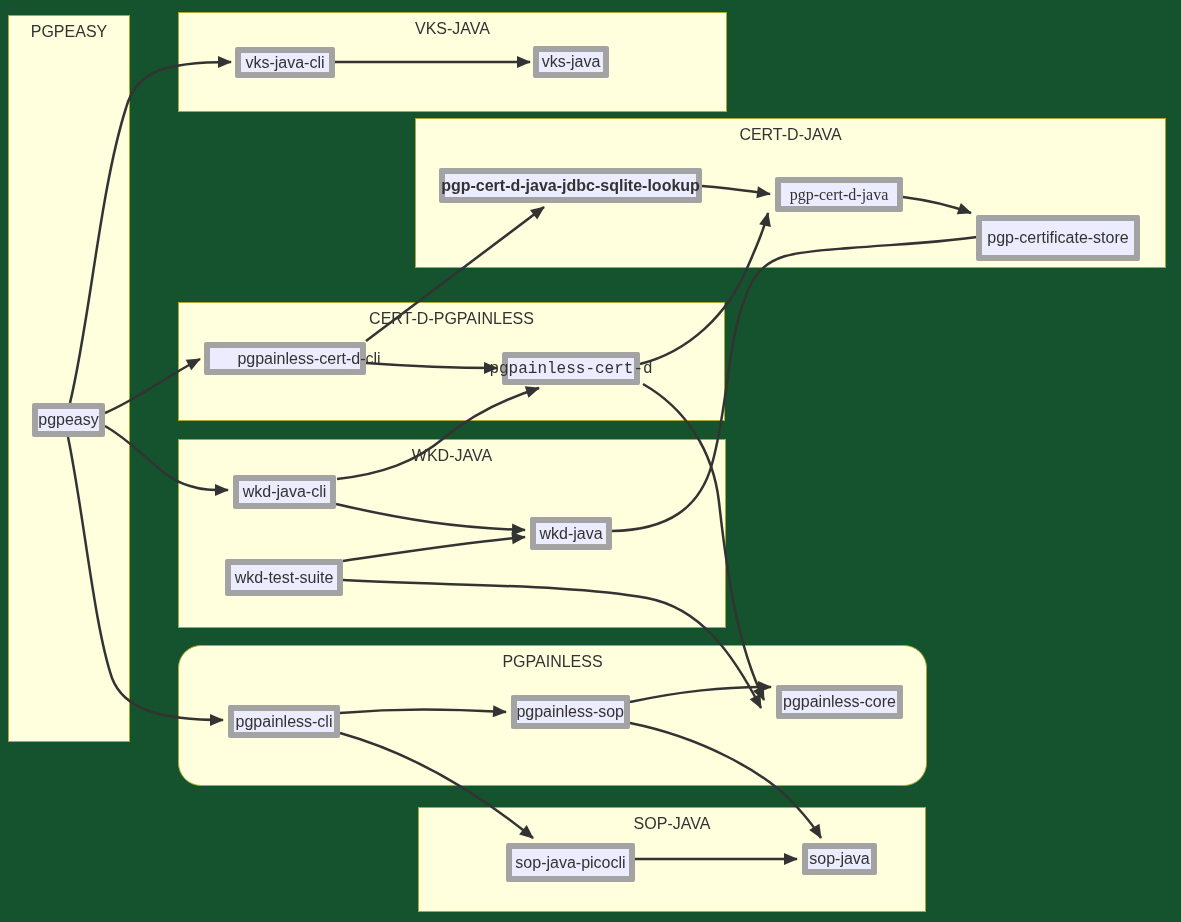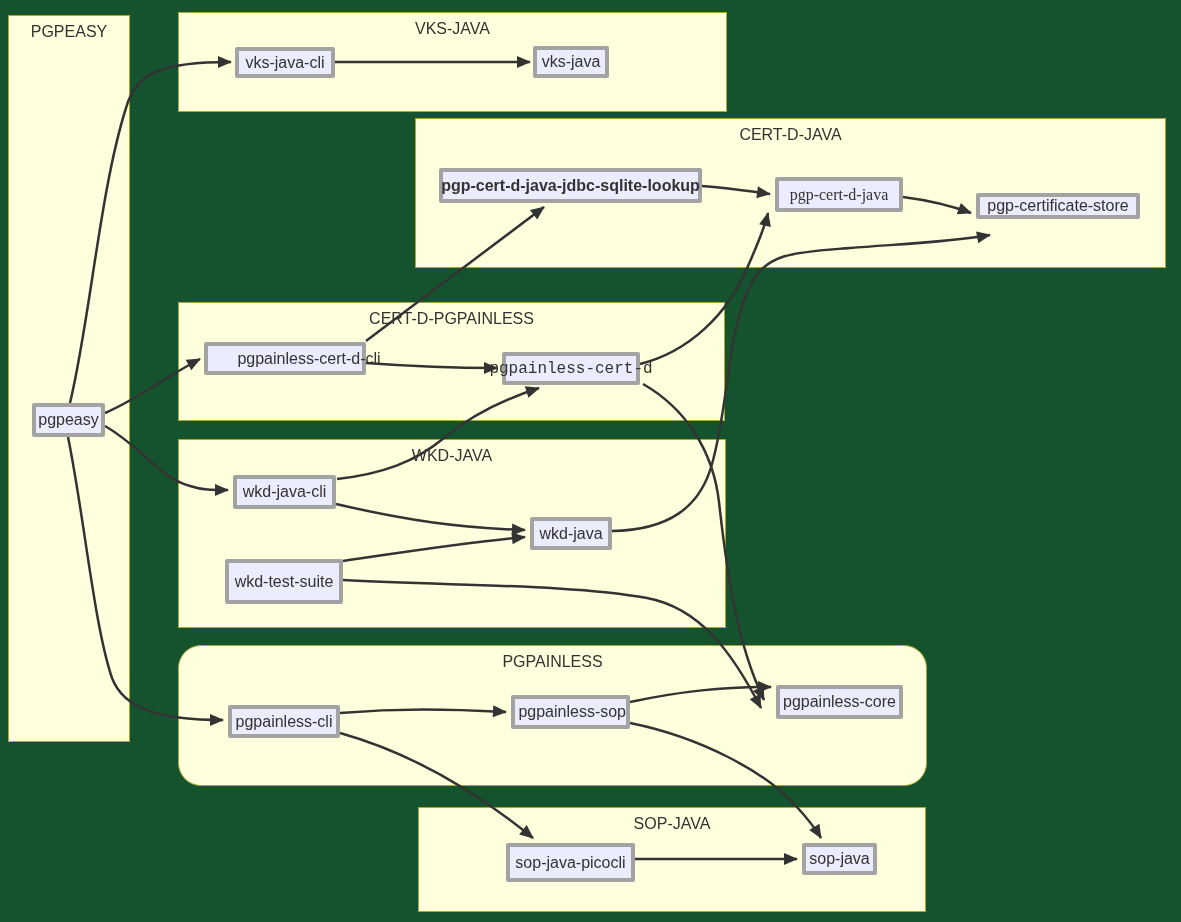--- a/index.html
+++ b/index.html
@@ -39,21 +39,21 @@
     z-index: 2;
   }
   #edge-layer path.edge {
     fill: none;
     stroke: #333333;
     stroke-width: 2.5px;
   }
   .node {
     position: absolute;
     background: #ececff;
-    border: 4px solid #a3a3a3;
+    border: 6px solid #a3a3a3;
     border-radius: 2px;
     box-sizing: border-box;
     display: flex;
     align-items: center;
     justify-content: center;
     z-index: 3;
   }
   .node-label {
     font-size: 16px;
     color: #333333;
@@ -121,36 +121,36 @@
     </div>
     <div class="node" style="left: 533px; top: 46px; width: 76px; height: 32px;">
       <span class="node-label">vks-java</span>
     </div>
     <div class="node" style="left: 439px; top: 168px; width: 263px; height: 35px; font-weight: bold;">
       <span class="node-label">pgp-cert-d-java-jdbc-sqlite-lookup</span>
     </div>
     <div class="node" style="left: 775px; top: 177px; width: 128px; height: 35px; font-family: Liberation Serif, serif;">
       <span class="node-label">pgp-cert-d-java</span>
     </div>
-    <div class="node" style="left: 976px; top: 193px; width: 164px; height: 26px;">
+    <div class="node" style="left: 976px; top: 215px; width: 164px; height: 46px;">
       <span class="node-label">pgp-certificate-store</span>
     </div>
     <div class="node" style="left: 204px; top: 342px; width: 162px; height: 33px; padding-left: 48px;">
       <span class="node-label">pgpainless-cert-d-cli</span>
     </div>
     <div class="node" style="left: 502px; top: 352px; width: 138px; height: 33px; font-family: Liberation Mono, monospace;">
       <span class="node-label">pgpainless-cert-d</span>
     </div>
     <div class="node" style="left: 233px; top: 475px; width: 103px; height: 34px;">
       <span class="node-label">wkd-java-cli</span>
     </div>
     <div class="node" style="left: 530px; top: 517px; width: 82px; height: 33px;">
       <span class="node-label">wkd-java</span>
     </div>
-    <div class="node" style="left: 225px; top: 559px; width: 118px; height: 45px;">
+    <div class="node" style="left: 225px; top: 559px; width: 118px; height: 37px;">
       <span class="node-label">wkd-test-suite</span>
     </div>
     <div class="node" style="left: 228px; top: 705px; width: 112px; height: 33px;">
       <span class="node-label">pgpainless-cli</span>
     </div>
     <div class="node" style="left: 511px; top: 695px; width: 119px; height: 34px; justify-content: flex-end;">
       <span class="node-label">pgpainless-sop</span>
     </div>
     <div class="node" style="left: 776px; top: 685px; width: 127px; height: 34px;">
       <span class="node-label">pgpainless-core</span>

